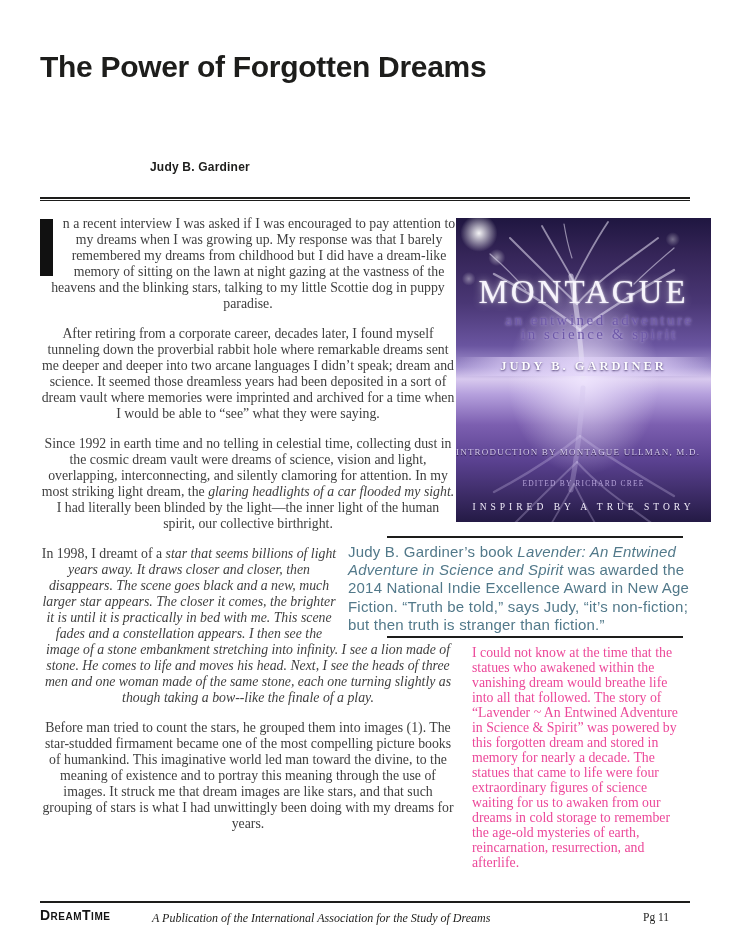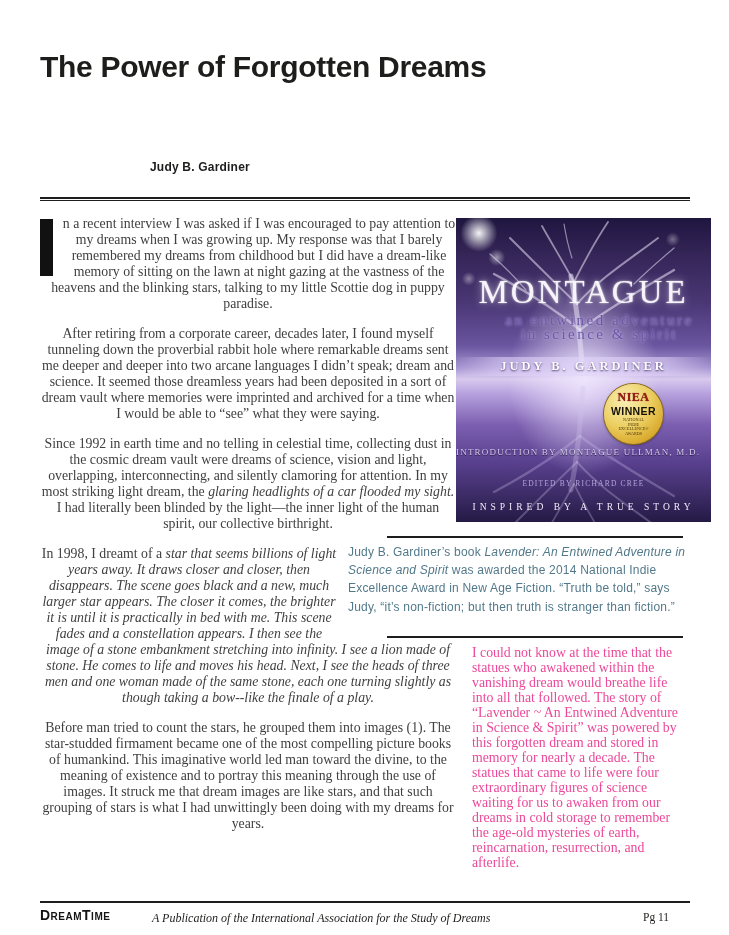--- a/index.html
+++ b/index.html
@@ -45,21 +45,21 @@
   
   .caption-rule-top, .caption-rule-bottom {
     position:absolute; left:387px; width:296px; height:0;
     border-top:2px solid #1d1d1b;
   }
   .caption-rule-top { top:536px; }
   .caption-rule-bottom { top:636px; }
   .photo-caption {
     position:absolute; left:348px; top:543px; width:344px;
     font-family:"Liberation Sans", sans-serif;
-    font-size:12px; line-height:18.2px; color:#52798a;
+    font-size:15px; line-height:18.2px; color:#52798a;
     letter-spacing:0.2px;
   }
   
   .book-cover {
     position:absolute; left:456px; top:218px; width:255px; height:304px;
     overflow:hidden;
     background-image:
       radial-gradient(circle at 9% 5%, rgba(255,255,255,.95) 0, rgba(255,255,255,0) 5%),
       radial-gradient(circle at 16% 13%, rgba(255,255,255,.5) 0, rgba(255,255,255,0) 2.5%),
       radial-gradient(circle at 5% 20%, rgba(255,255,255,.4) 0, rgba(255,255,255,0) 2%),
@@ -181,29 +181,20 @@
         <path d="M121 86 C146 58 176 40 202 20" stroke-width="2"></path>
         <path d="M118 64 C106 42 96 26 86 8" stroke-width="1.8"></path>
         <path d="M118 64 C130 40 140 22 152 4" stroke-width="1.8"></path>
       </g>
     </svg>
     <div class="cover-title">MONTAGUE</div>
     <div class="cover-subtitle line1">an entwined adventure</div>
     <div class="cover-subtitle line2">in science &amp; spirit</div>
     <div class="cover-author-band"></div>
     <div class="cover-author">JUDY B. GARDINER</div>
-    <div class="award-badge">
-      <div class="badge-niea">NIEA</div>
-      <div class="badge-winner">WINNER</div>
-      <div class="badge-small">
-        <div>NATIONAL INDIE</div>
-        <div>EXCELLENCE®</div>
-        <div>AWARDS</div>
-      </div>
-    </div>
     <div class="cover-introduction">INTRODUCTION BY MONTAGUE ULLMAN, M.D.</div>
     <div class="cover-edited">EDITED BY RICHARD CREE</div>
     <div class="cover-tagline">INSPIRED BY A TRUE STORY</div>
   </div>
 
   <div class="caption-rule-top"></div>
   <div class="photo-caption"><span>Judy B. Gardiner’s book </span><span class="it">Lavender: An Entwined Adventure in Science and Spirit</span><span> was awarded the 2014 National Indie Excellence Award in New Age Fiction.  “Truth be told,” says Judy, “it’s non-fiction; but then truth is stranger than fiction.”</span></div>
   <div class="caption-rule-bottom"></div>
 
   <div class="col-right">

